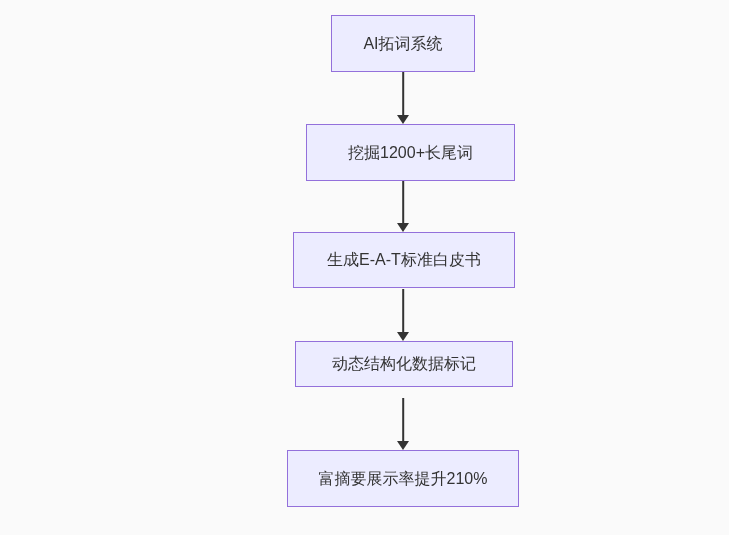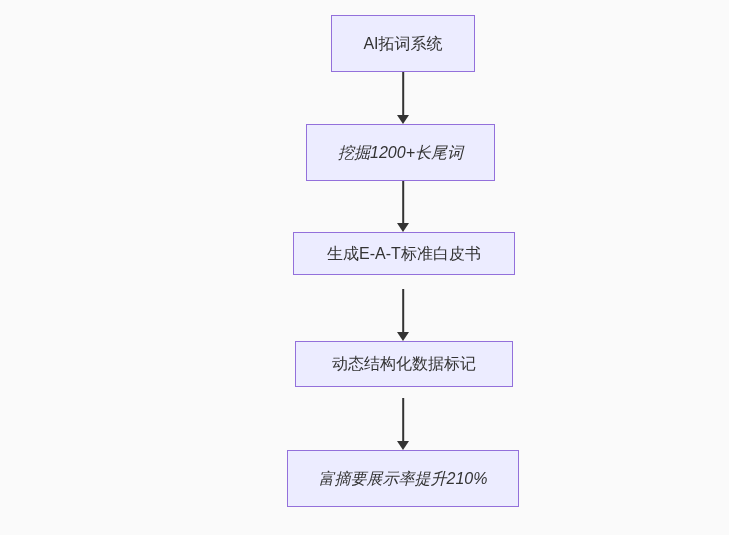--- a/index.html
+++ b/index.html
@@ -32,24 +32,24 @@
     display: flex;
     align-items: center;
     justify-content: center;
     color: var(--text);
     font-size: 16px;
     line-height: 1.2;
     text-align: center;
     white-space: nowrap;
   }
   .node-1 { left: 299px; top: 15px;  width: 144px; height: 57px; }
-  .node-2 { left: 274px; top: 124px; width: 189px; height: 57px; font-style: italic; }
-  .node-3 { left: 261px; top: 232px; width: 222px; height: 43px; }
+  .node-2 { left: 274px; top: 124px; width: 209px; height: 57px; }
+  .node-3 { left: 261px; top: 232px; width: 222px; height: 56px; }
   .node-4 { left: 263px; top: 341px; width: 218px; height: 46px; }
-  .node-5 { left: 255px; top: 450px; width: 232px; height: 57px; font-style: italic; }
+  .node-5 { left: 255px; top: 450px; width: 232px; height: 57px; }
 
   .edge {
     position: absolute;
     width: 14px;
     left: 364px; 
   }
   .edge-1 { top: 72px;  height: 52px; }
   .edge-2 { top: 181px; height: 51px; }
   .edge-3 { top: 289px; height: 52px; }
   .edge-4 { top: 398px; height: 52px; }

